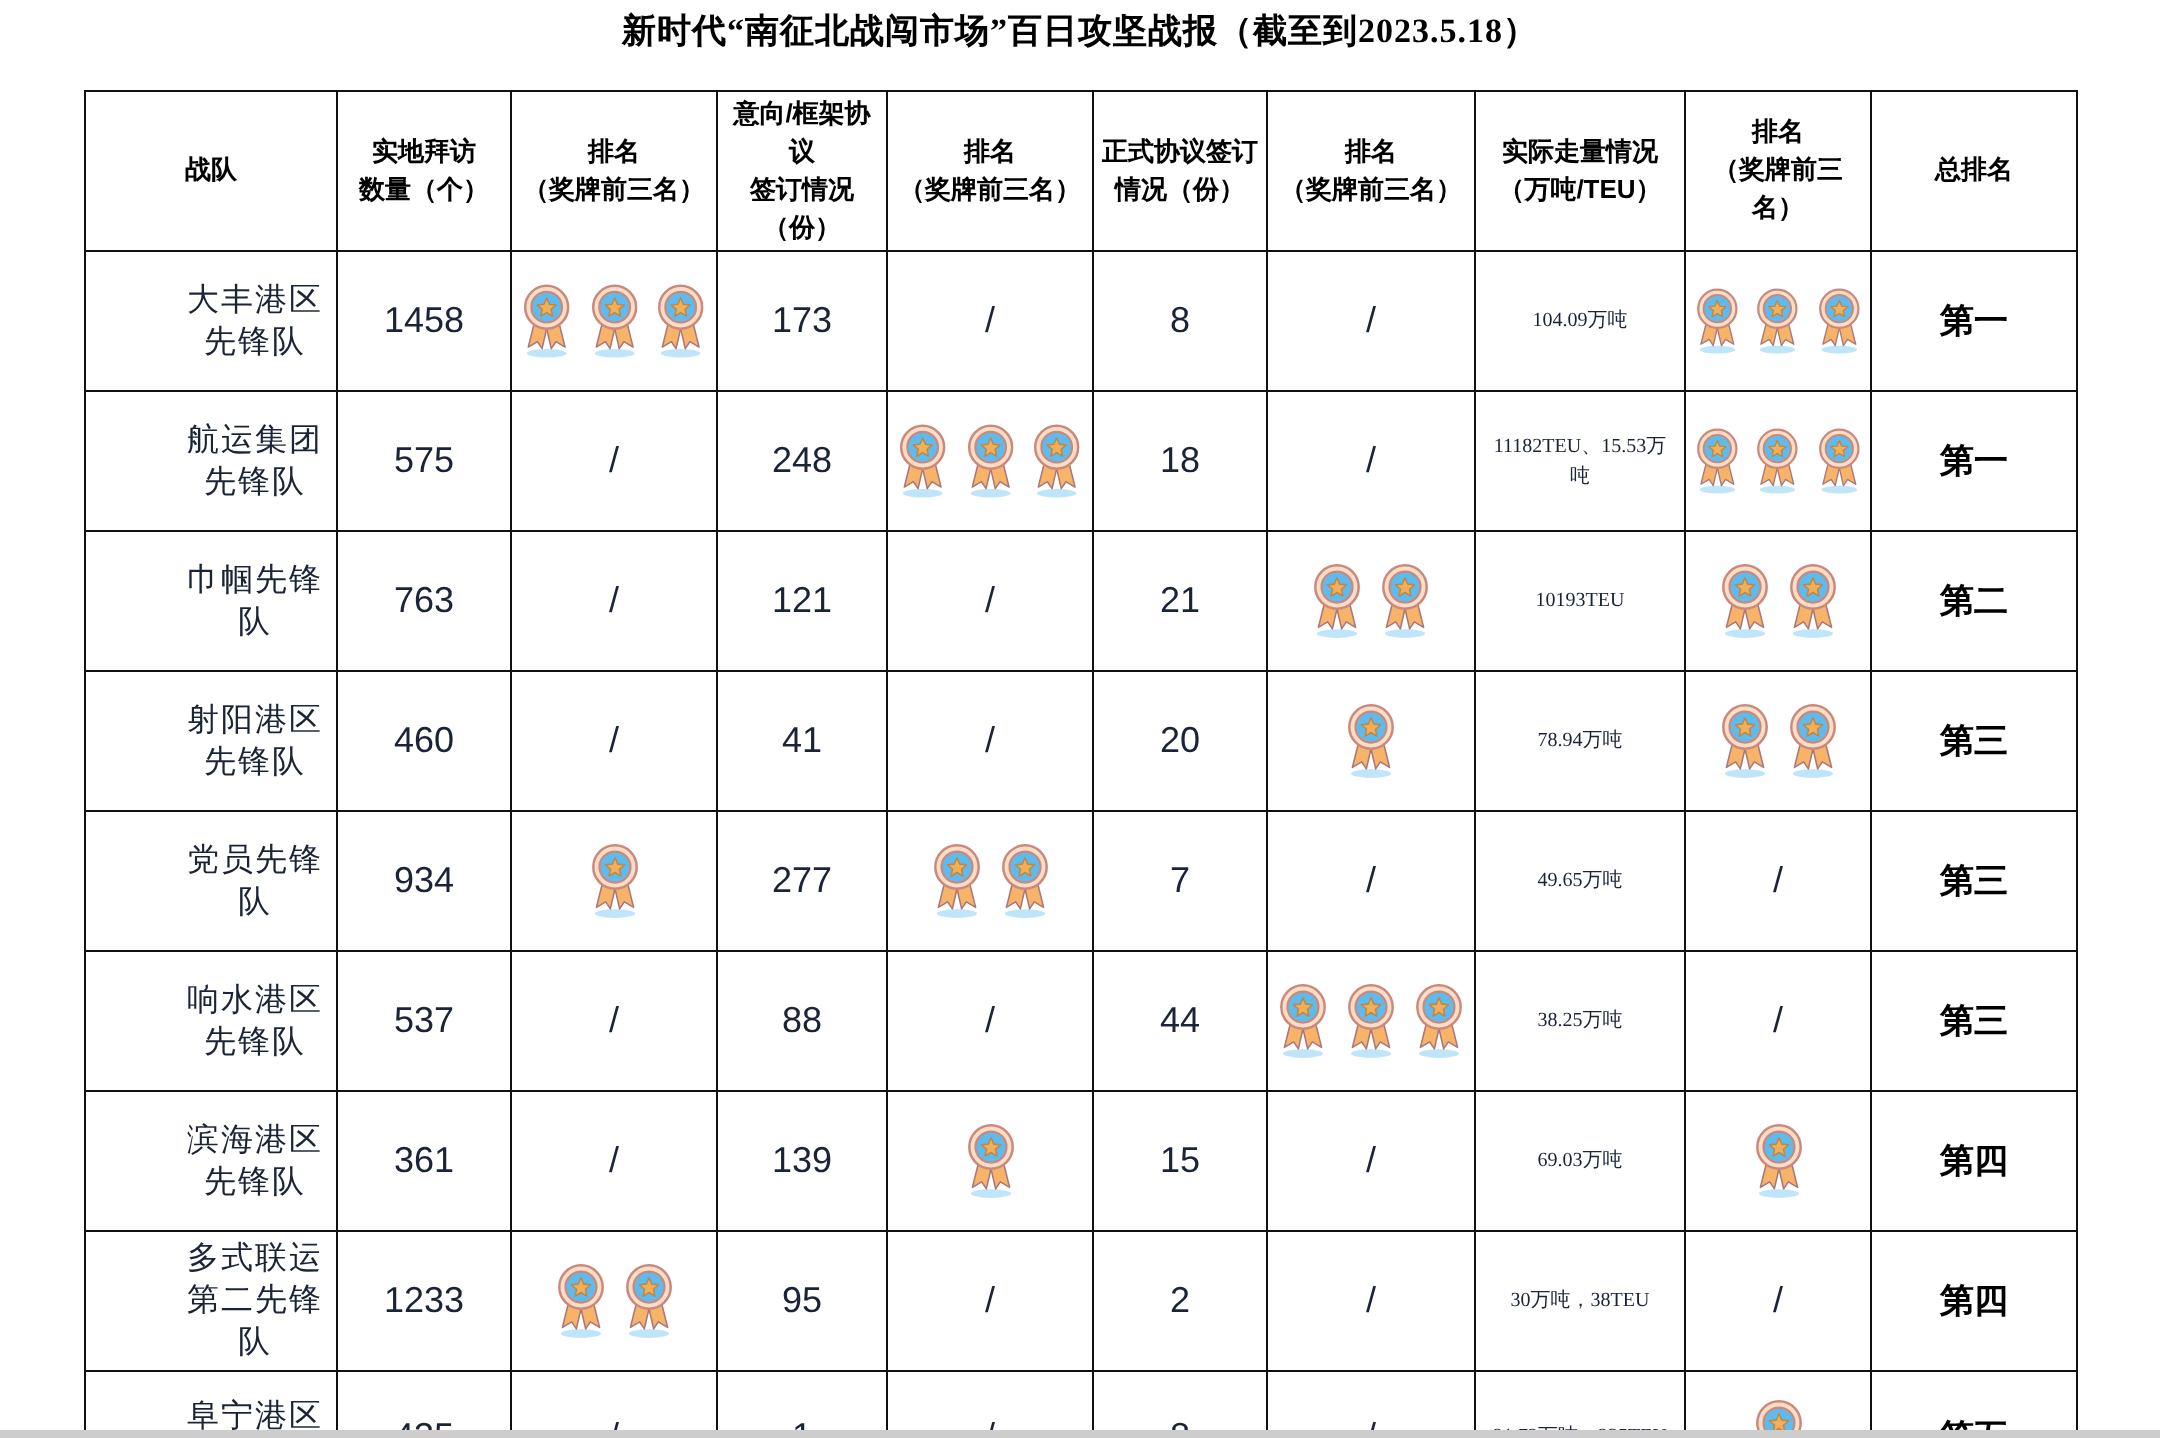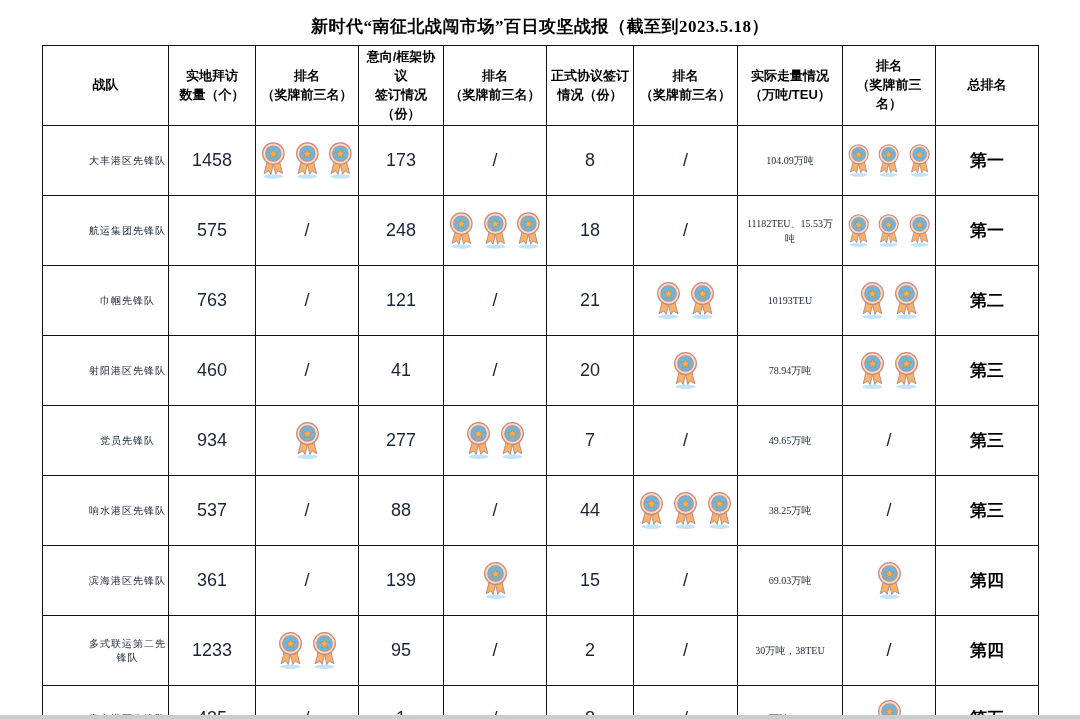--- a/index.html
+++ b/index.html
@@ -5,21 +5,21 @@
   html,body{margin:0;padding:0;}
   body{
     width:1080px;height:719px;
     background:#ffffff;
     font-family:"Liberation Serif", serif;
     position:relative;
     overflow:hidden;
     color:var(--text-color,#1b2437);
   }
   .title{
-    position:absolute;top:15px;left:0;width:100%;
+    position:absolute;top:4px;left:0;width:100%;
     text-align:center;
     font-size:17px;font-weight:bold;color:#000;
     font-family:"Liberation Serif", serif;
     letter-spacing:0.5px;
     margin:0;
   }
   table.report{
     position:absolute;top:45px;left:42px;
     width:996px;
     border-collapse:collapse;
@@ -35,21 +35,21 @@
   .report thead tr{height:44px;}
   .report tbody tr{height:70px;}
   .report tbody tr:last-child{height:66px;}
   .report th{
     font-family:"Liberation Sans", sans-serif;
     font-weight:bold;
     font-size:13px;
     color:#000;
     line-height:1.45;
   }
-  td.team{font-size:10px;letter-spacing:1px;padding-left:46px;}
+  td.team{font-size:16px;letter-spacing:1px;padding-left:46px;}
   td.num{font-size:18px;font-family:Liberation Sans, sans-serif;}
   td.volume{font-size:10px;line-height:1.5;padding:0 5px;}
   td.overall{
     font-family:"Liberation Sans", sans-serif;
     font-weight:bold;font-size:17px;color:#000;
   }
   .medals{
     display:flex;justify-content:center;align-items:center;gap:3px;
   }
   .medal-icon{width:31px;height:39px;display:block;}

